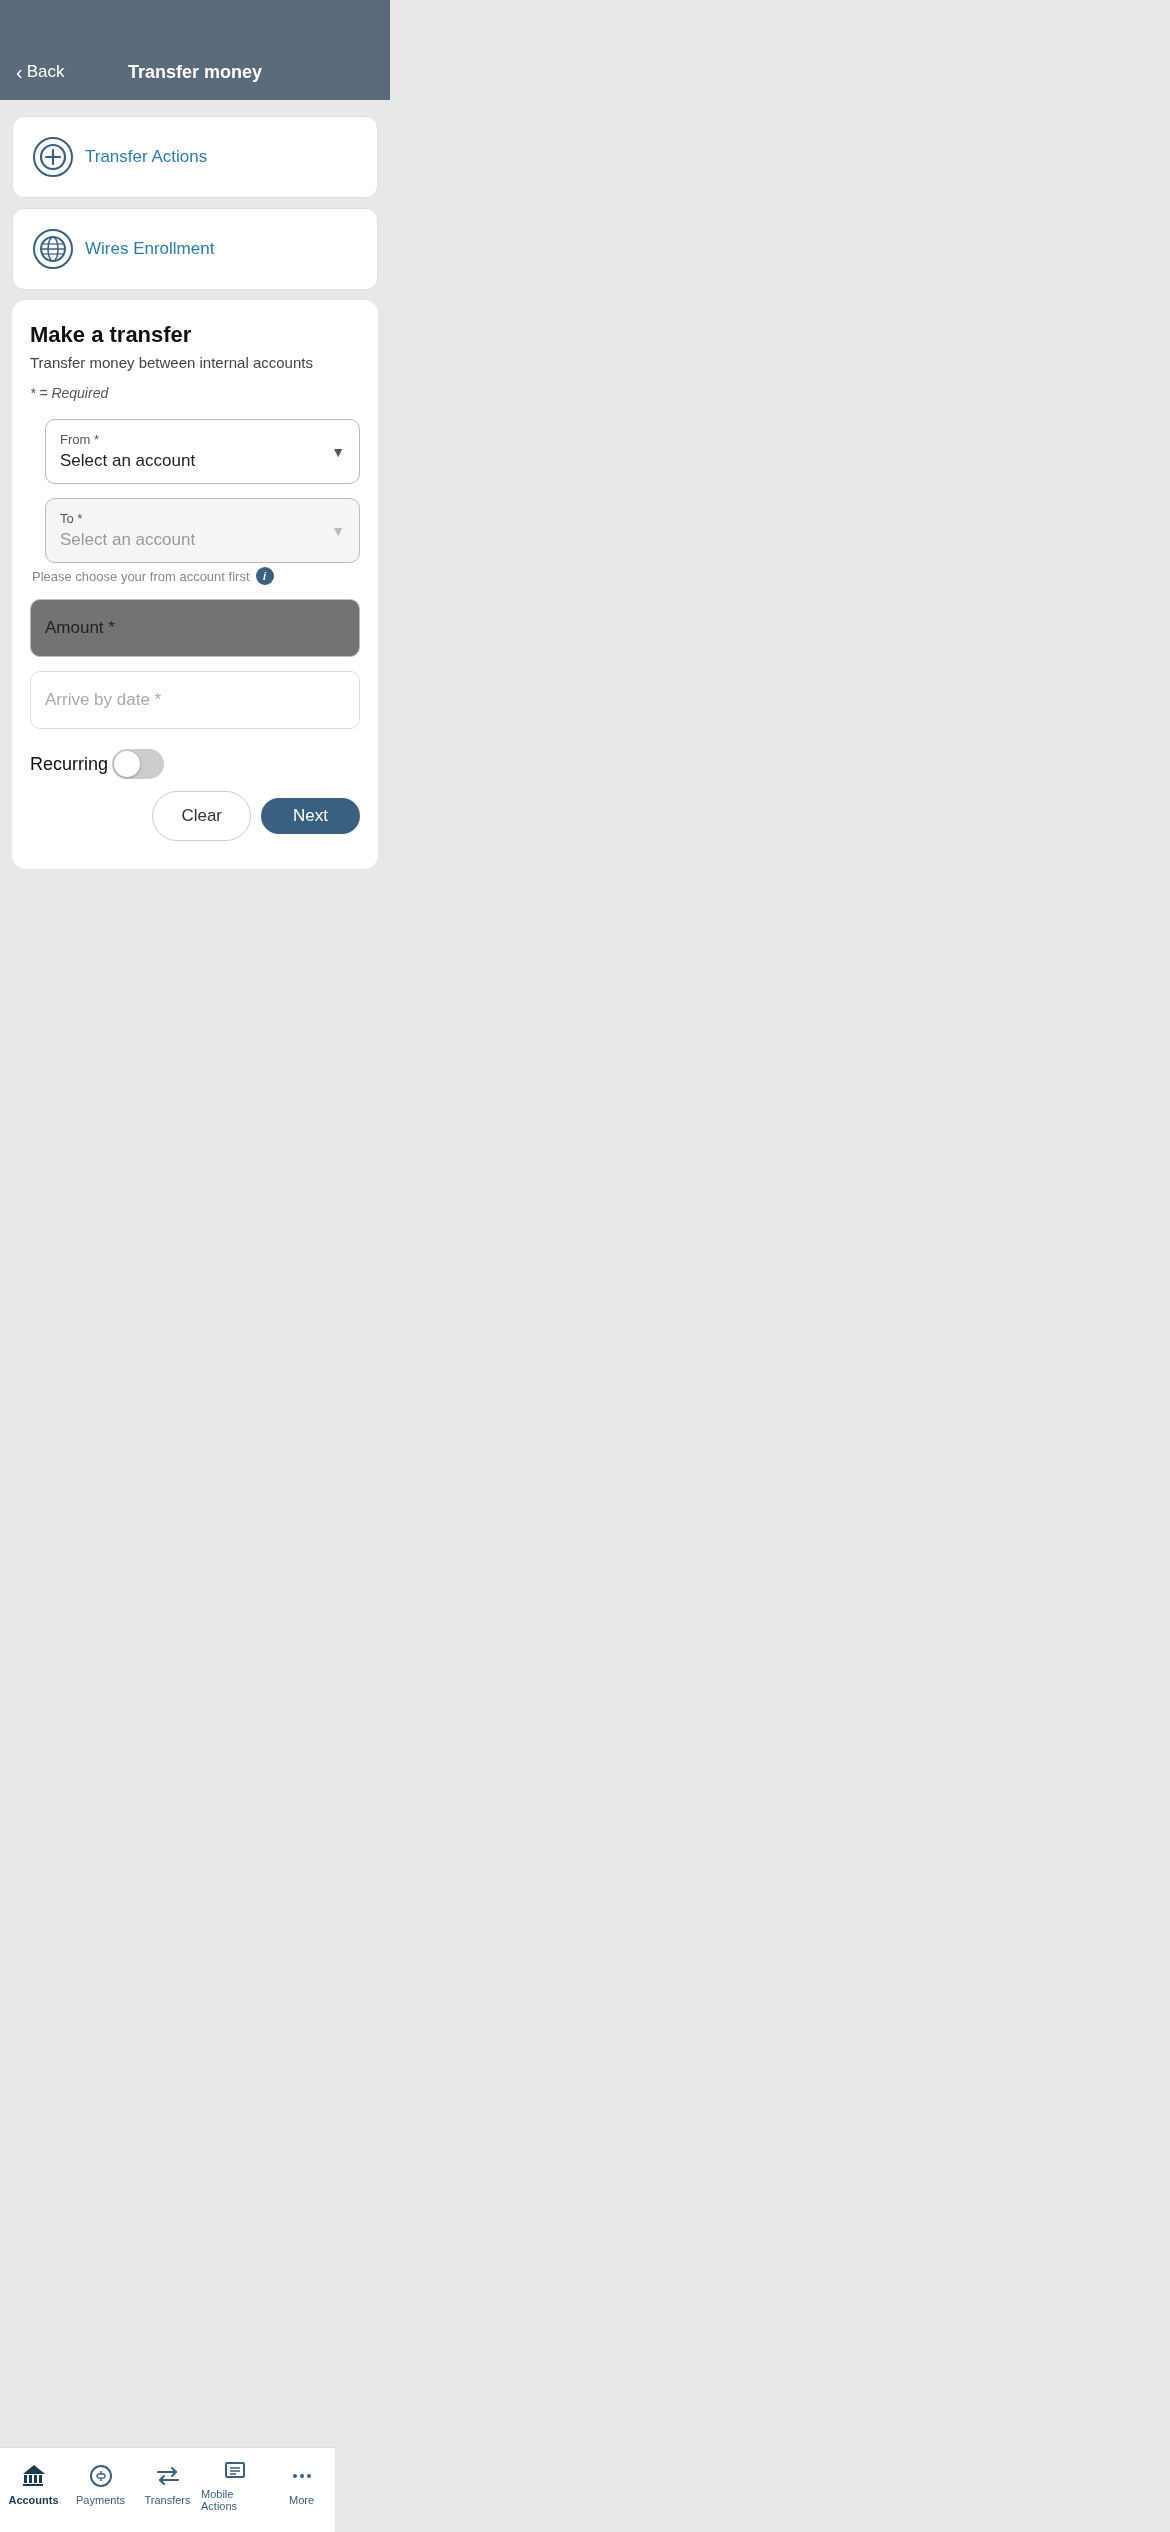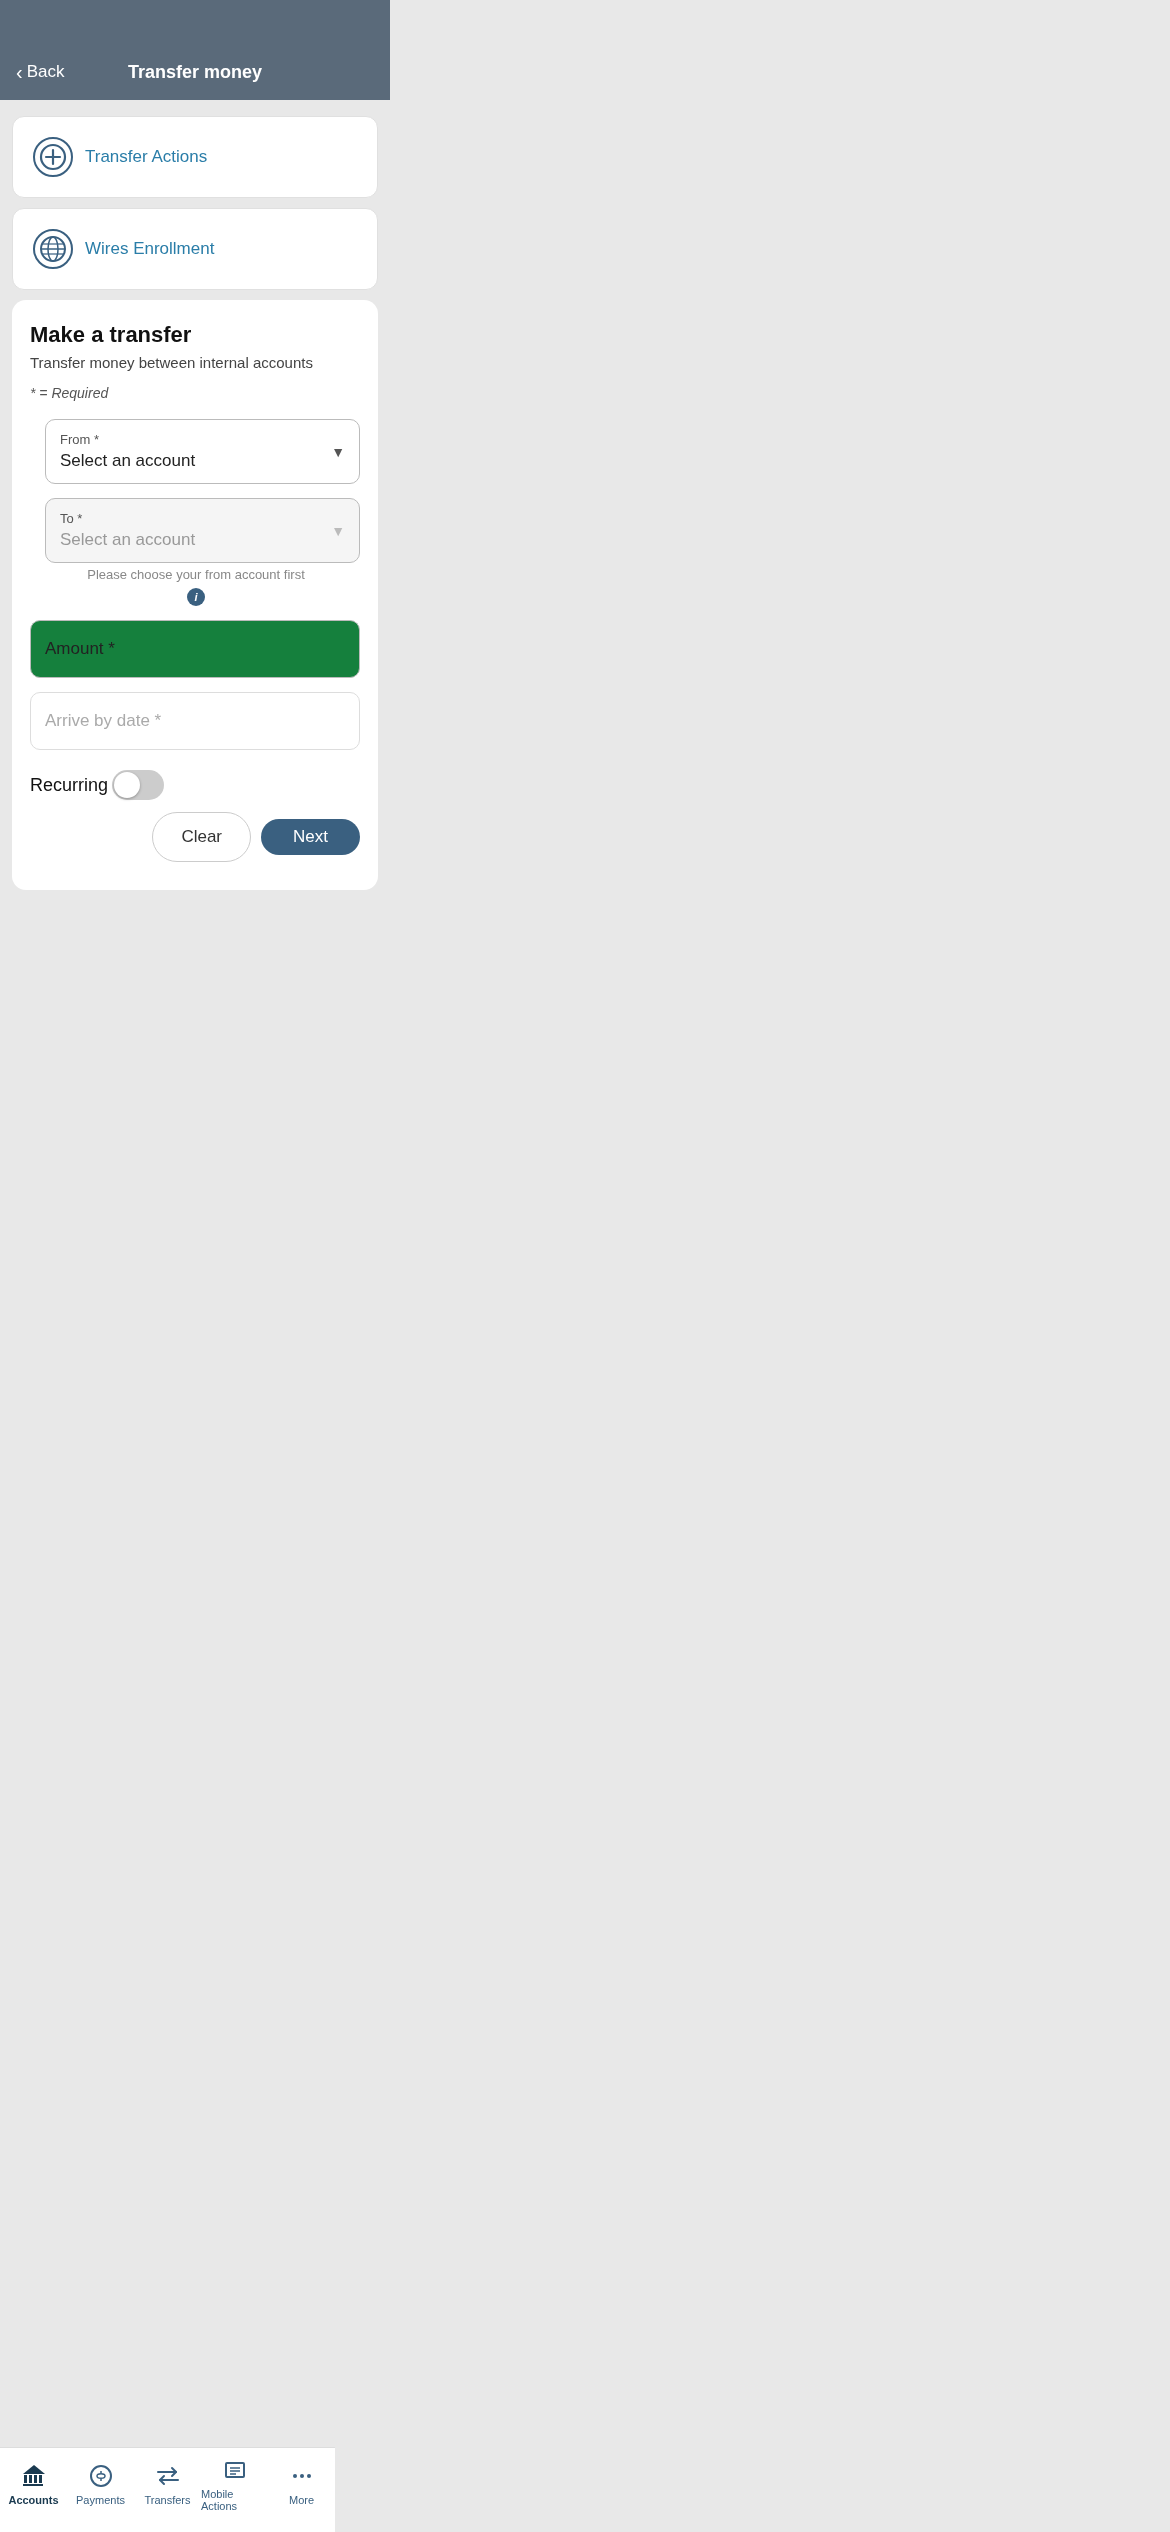--- a/index.html
+++ b/index.html
@@ -171,21 +171,20 @@
     
     .helper-text {
       font-size: 13px;
       color: #888;
       margin-top: -10px;
       margin-bottom: 14px;
       padding-left: 2px;
       display: flex;
       align-items: center;
       gap: 6px;
-      flex-direction: column;
     }
 
     .info-icon {
       width: 18px;
       height: 18px;
       background: #3a6080;
       border-radius: 50%;
       color: white;
       font-size: 11px;
       display: inline-flex;
@@ -195,21 +194,21 @@
       font-weight: 700;
       flex-shrink: 0;
     }
 
     
     .amount-field {
       border: 1.5px solid #bbb;
       border-radius: 10px;
       padding: 18px 14px;
       margin-bottom: 14px;
-      background: #15803d;
+      background: #737373;
       cursor: text;
     }
 
     .amount-label {
       font-size: 17px;
       color: #222;
     }
 
     
     .date-field {

